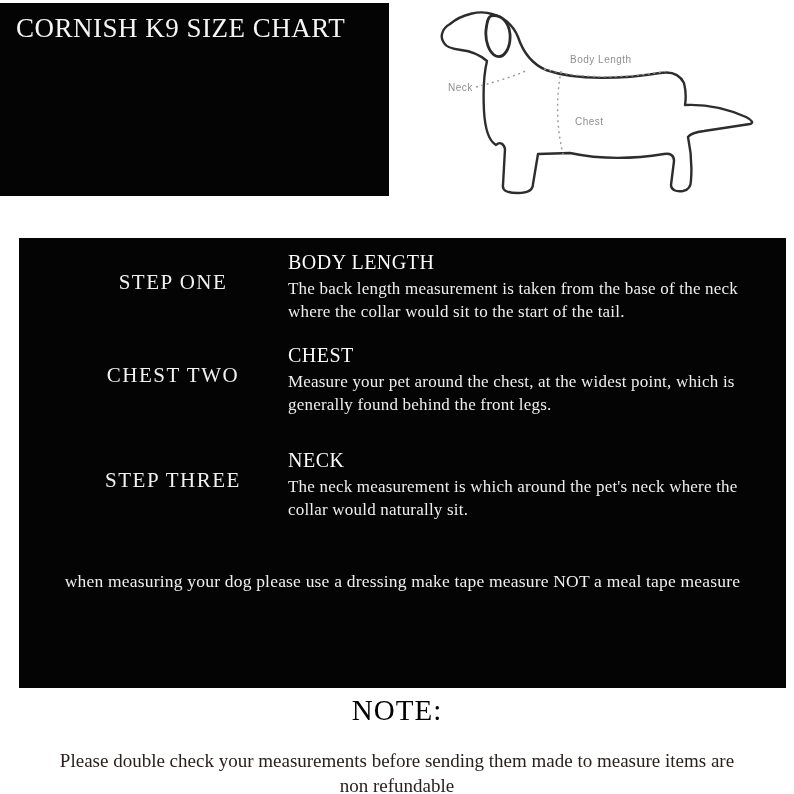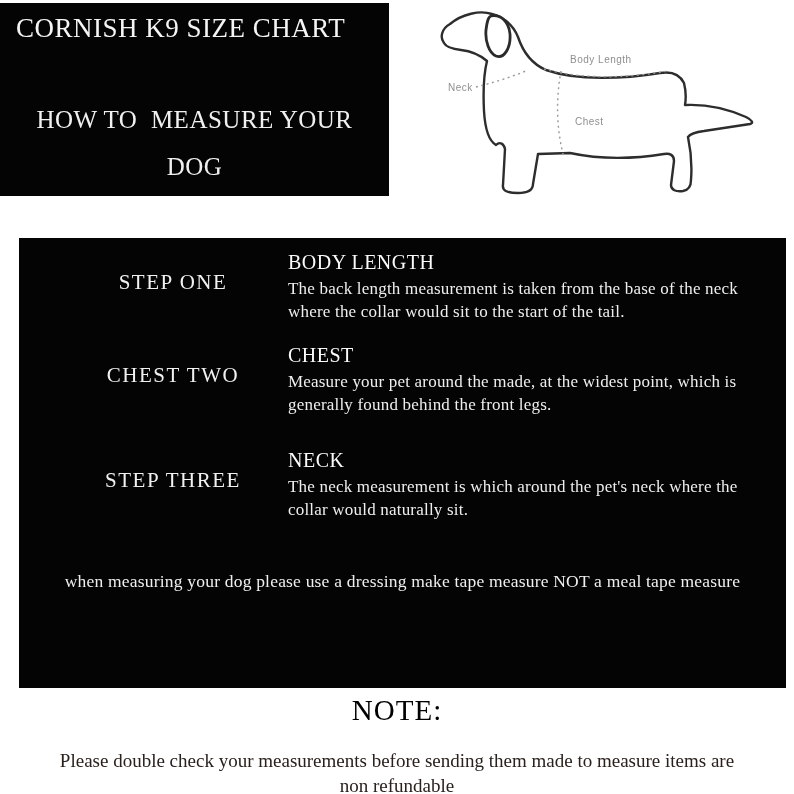--- a/index.html
+++ b/index.html
@@ -128,24 +128,20 @@
     color: #2a211d;
   }
 </style>
 </head>
 <body>
 
 <div class="page">
 
   <header class="header-box">
     <h1 class="header-title">CORNISH K9 SIZE CHART</h1>
-    <div class="header-subtitle">
-      <div class="line1">HOW TO  MEASURE YOUR</div>
-      <div class="line2">DOG</div>
-    </div>
   </header>
 
   <div class="diagram">
     <svg viewBox="0 0 352 212" xmlns="http://www.w3.org/2000/svg">
 
       <path class="dog-outline" d="
         M 16 40
         C 12 35, 13 26, 22 21
         C 34 11, 52 7, 64 11
         C 77 15, 86 24, 90 34
@@ -199,21 +195,21 @@
       <div class="step-content">
         <div class="step-heading">BODY LENGTH</div>
         <p class="step-desc">The back length measurement is taken from the base of the neck where the collar would sit to the start of the tail.</p>
       </div>
     </div>
 
     <div class="step-row row2">
       <div class="step-label">CHEST TWO</div>
       <div class="step-content">
         <div class="step-heading">CHEST</div>
-        <p class="step-desc">Measure your pet around the made, at the widest point, which is generally found behind the front legs.</p>
+        <p class="step-desc">Measure your pet around the chest, at the widest point, which is generally found behind the front legs.</p>
       </div>
     </div>
 
     <div class="step-row row3">
       <div class="step-label">STEP THREE</div>
       <div class="step-content">
         <div class="step-heading">NECK</div>
         <p class="step-desc">The neck measurement is which around the pet's neck where the collar would naturally sit.</p>
       </div>
     </div>

